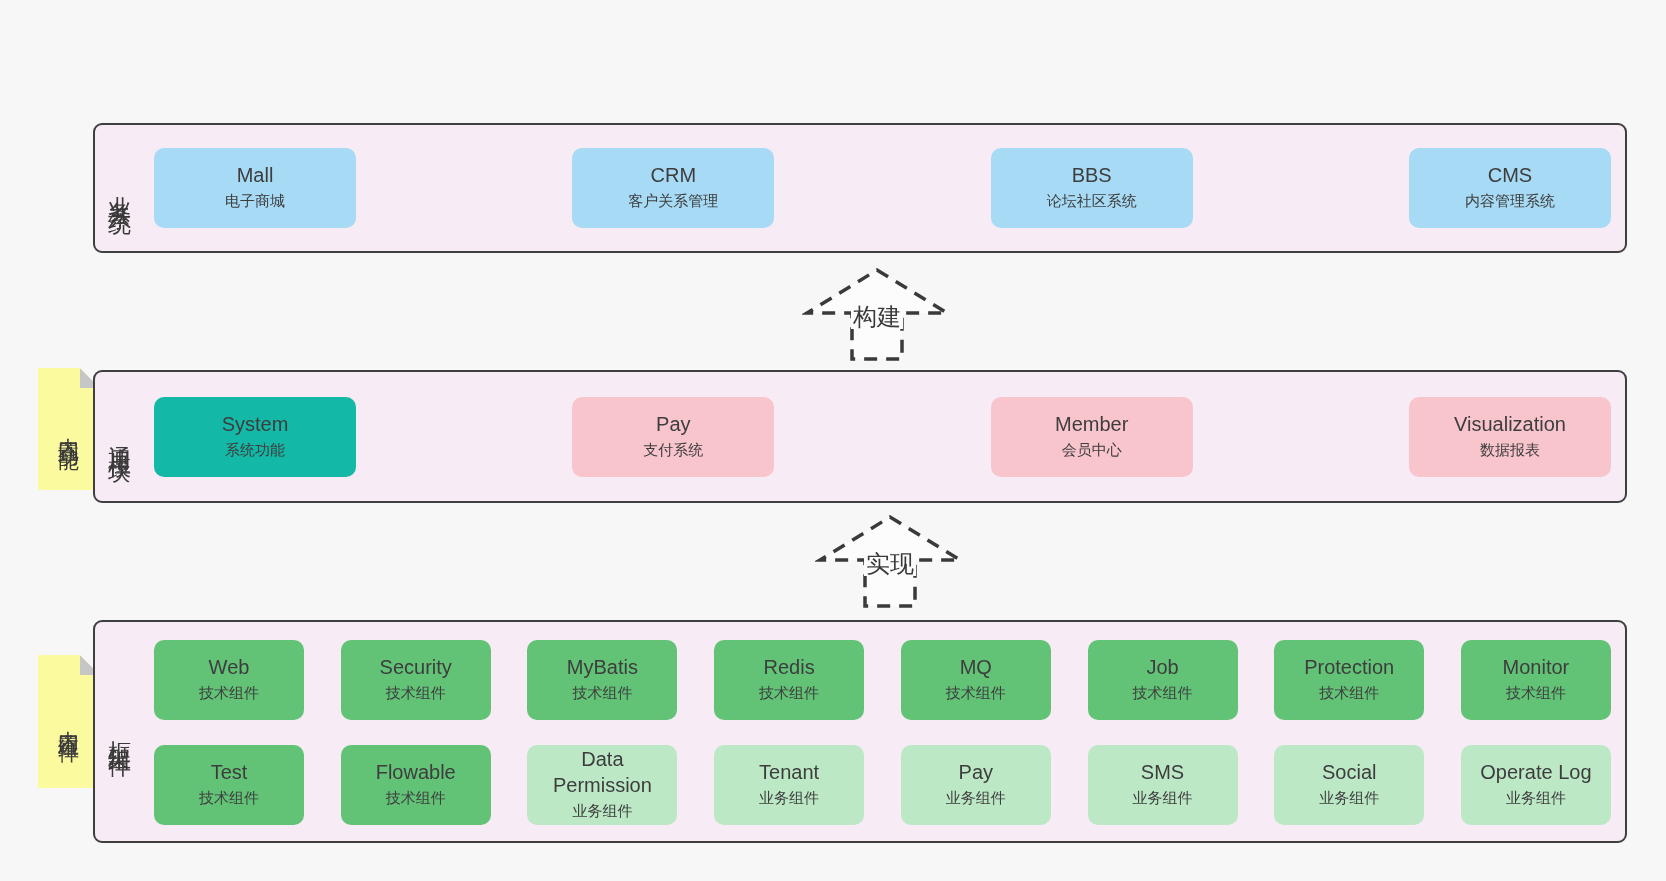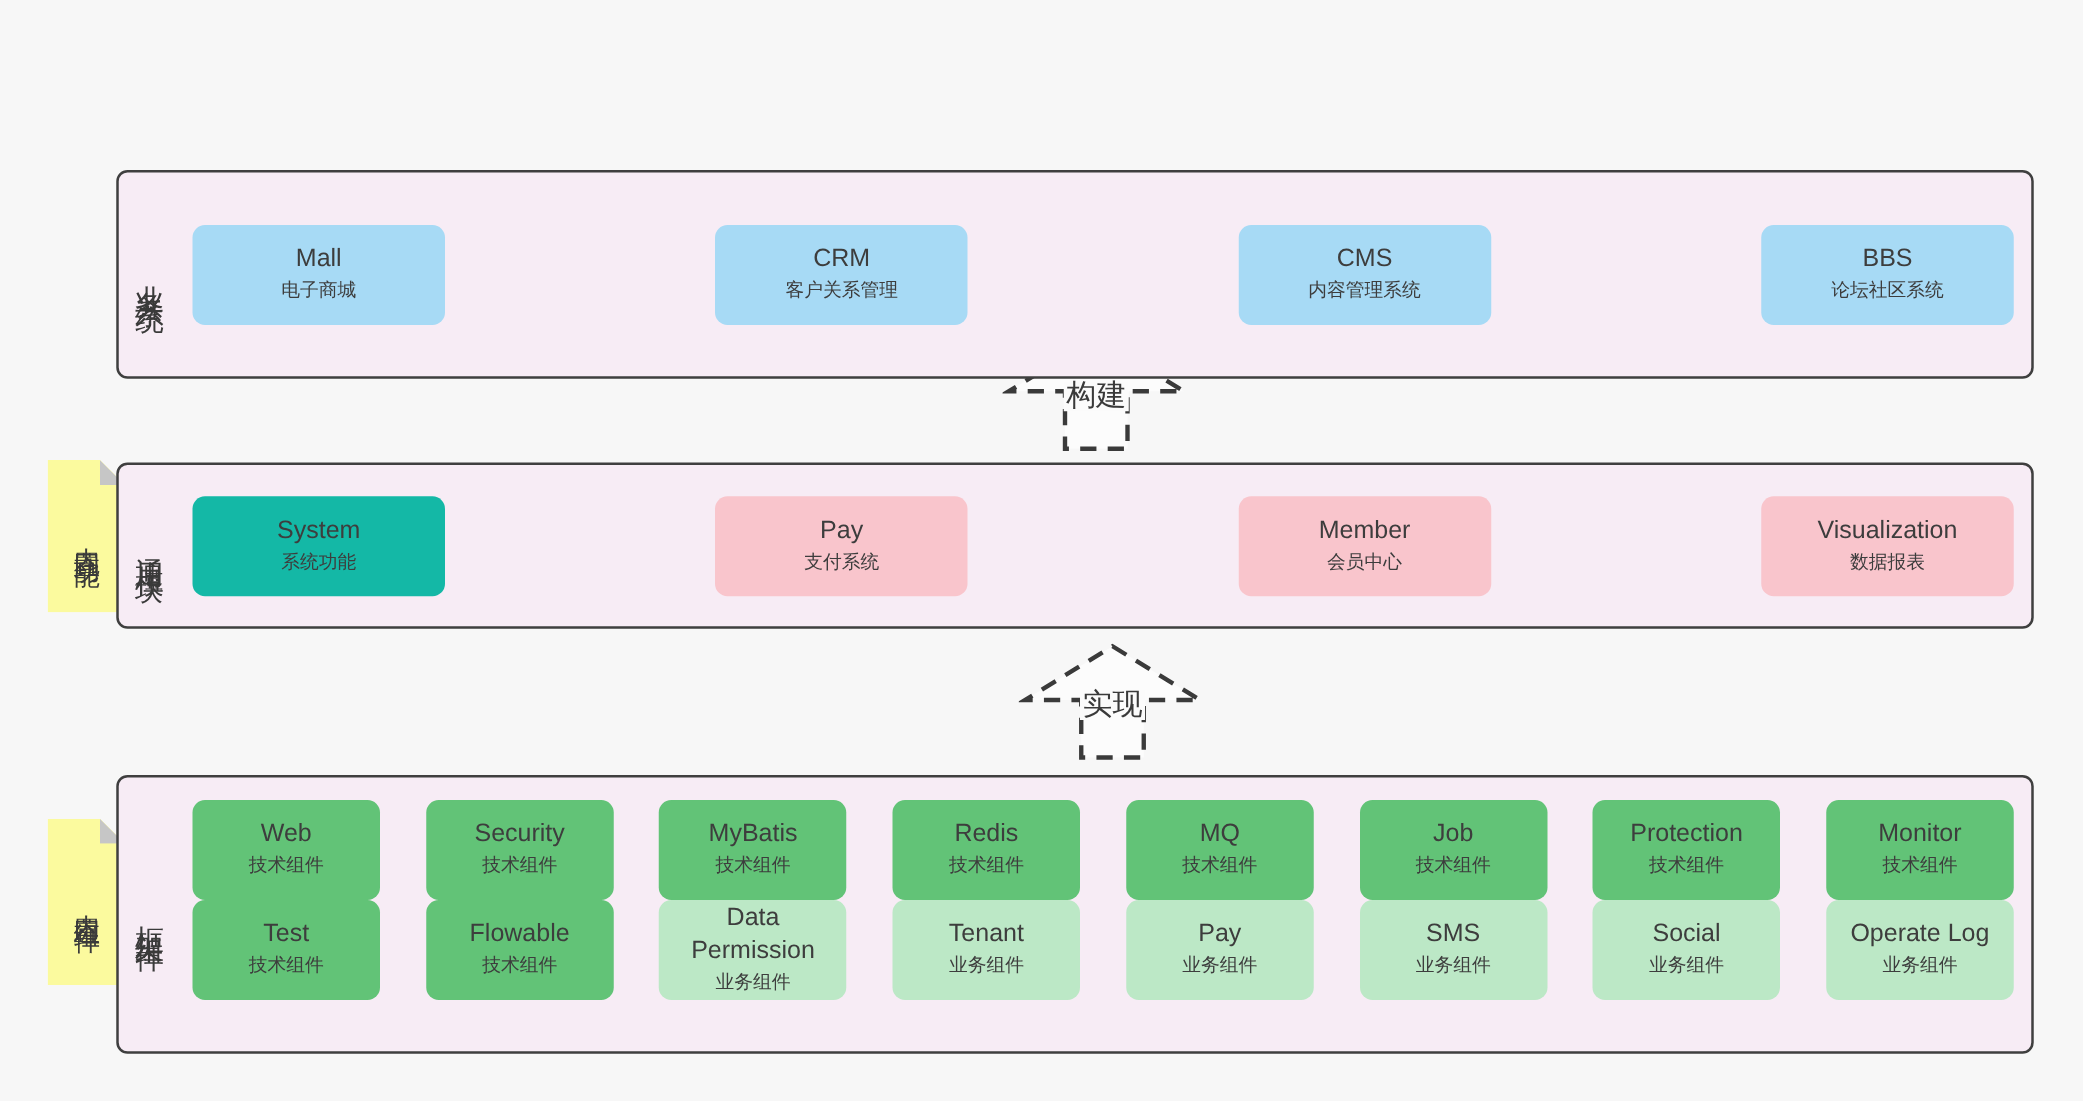--- a/index.html
+++ b/index.html
@@ -6,33 +6,33 @@
   .canvas{
     position:relative;width:1666px;height:881px;background:#f7f7f7;
     font-family:"Liberation Sans","DejaVu Sans",sans-serif;overflow:hidden;
   }
 
   
   .layer{
     position:absolute;left:93px;width:1534px;box-sizing:border-box;
     background:#f7ecf5;border:2px solid #3f3f3f;border-radius:9px;z-index:2;
   }
-  #layer-business{top:136px;height:167px;}
+  #layer-business{top:123px;height:130px;}
   #layer-modules{top:370px;height:133px;}
   #layer-components{top:620px;height:223px;}
 
   .v-label{
     position:absolute;left:13px;top:50%;transform:translateY(-50%);
     writing-mode:vertical-rl;text-orientation:upright;
     font-size:23px;letter-spacing:5px;color:#3a3a3a;line-height:1;white-space:nowrap;
   }
 
   .row{position:absolute;left:59px;right:14px;display:flex;justify-content:space-between;}
   .row-mid{top:50%;transform:translateY(-50%);}
-  .comp-rows{position:absolute;left:59px;right:14px;top:18px;display:flex;flex-direction:column;}
+  .comp-rows{position:absolute;left:59px;right:14px;top:18px;display:flex;flex-direction:column;gap:25px;}
   .comp-row{display:flex;justify-content:space-between;}
 
   .box{
     height:80px;border-radius:10px;box-sizing:border-box;padding:4px 8px;
     display:flex;flex-direction:column;align-items:center;justify-content:center;
     text-align:center;color:#3d3d3d;
   }
   .box-w6{width:202px;}
   .box-w8{width:150px;}
   .box-name{font-size:20px;line-height:26px;}
@@ -102,26 +102,26 @@
     <div class="row row-mid">
       <div class="box box-w6 blue">
         <div class="box-name">Mall</div>
         <div class="box-sub">电子商城</div>
       </div>
       <div class="box box-w6 blue">
         <div class="box-name">CRM</div>
         <div class="box-sub">客户关系管理</div>
       </div>
       <div class="box box-w6 blue">
+        <div class="box-name">BBS</div>
+        <div class="box-sub">论坛社区系统</div>
+      </div>
+      <div class="box box-w6 blue">
         <div class="box-name">CMS</div>
         <div class="box-sub">内容管理系统</div>
-      </div>
-      <div class="box box-w6 blue">
-        <div class="box-name">BBS</div>
-        <div class="box-sub">论坛社区系统</div>
       </div>
     </div>
   </div>
 
   <div class="layer" id="layer-modules">
     <div class="v-label">通用模块</div>
     <div class="row row-mid">
       <div class="box box-w6 red">
         <div class="box-name">System</div>
         <div class="box-sub">系统功能</div>

